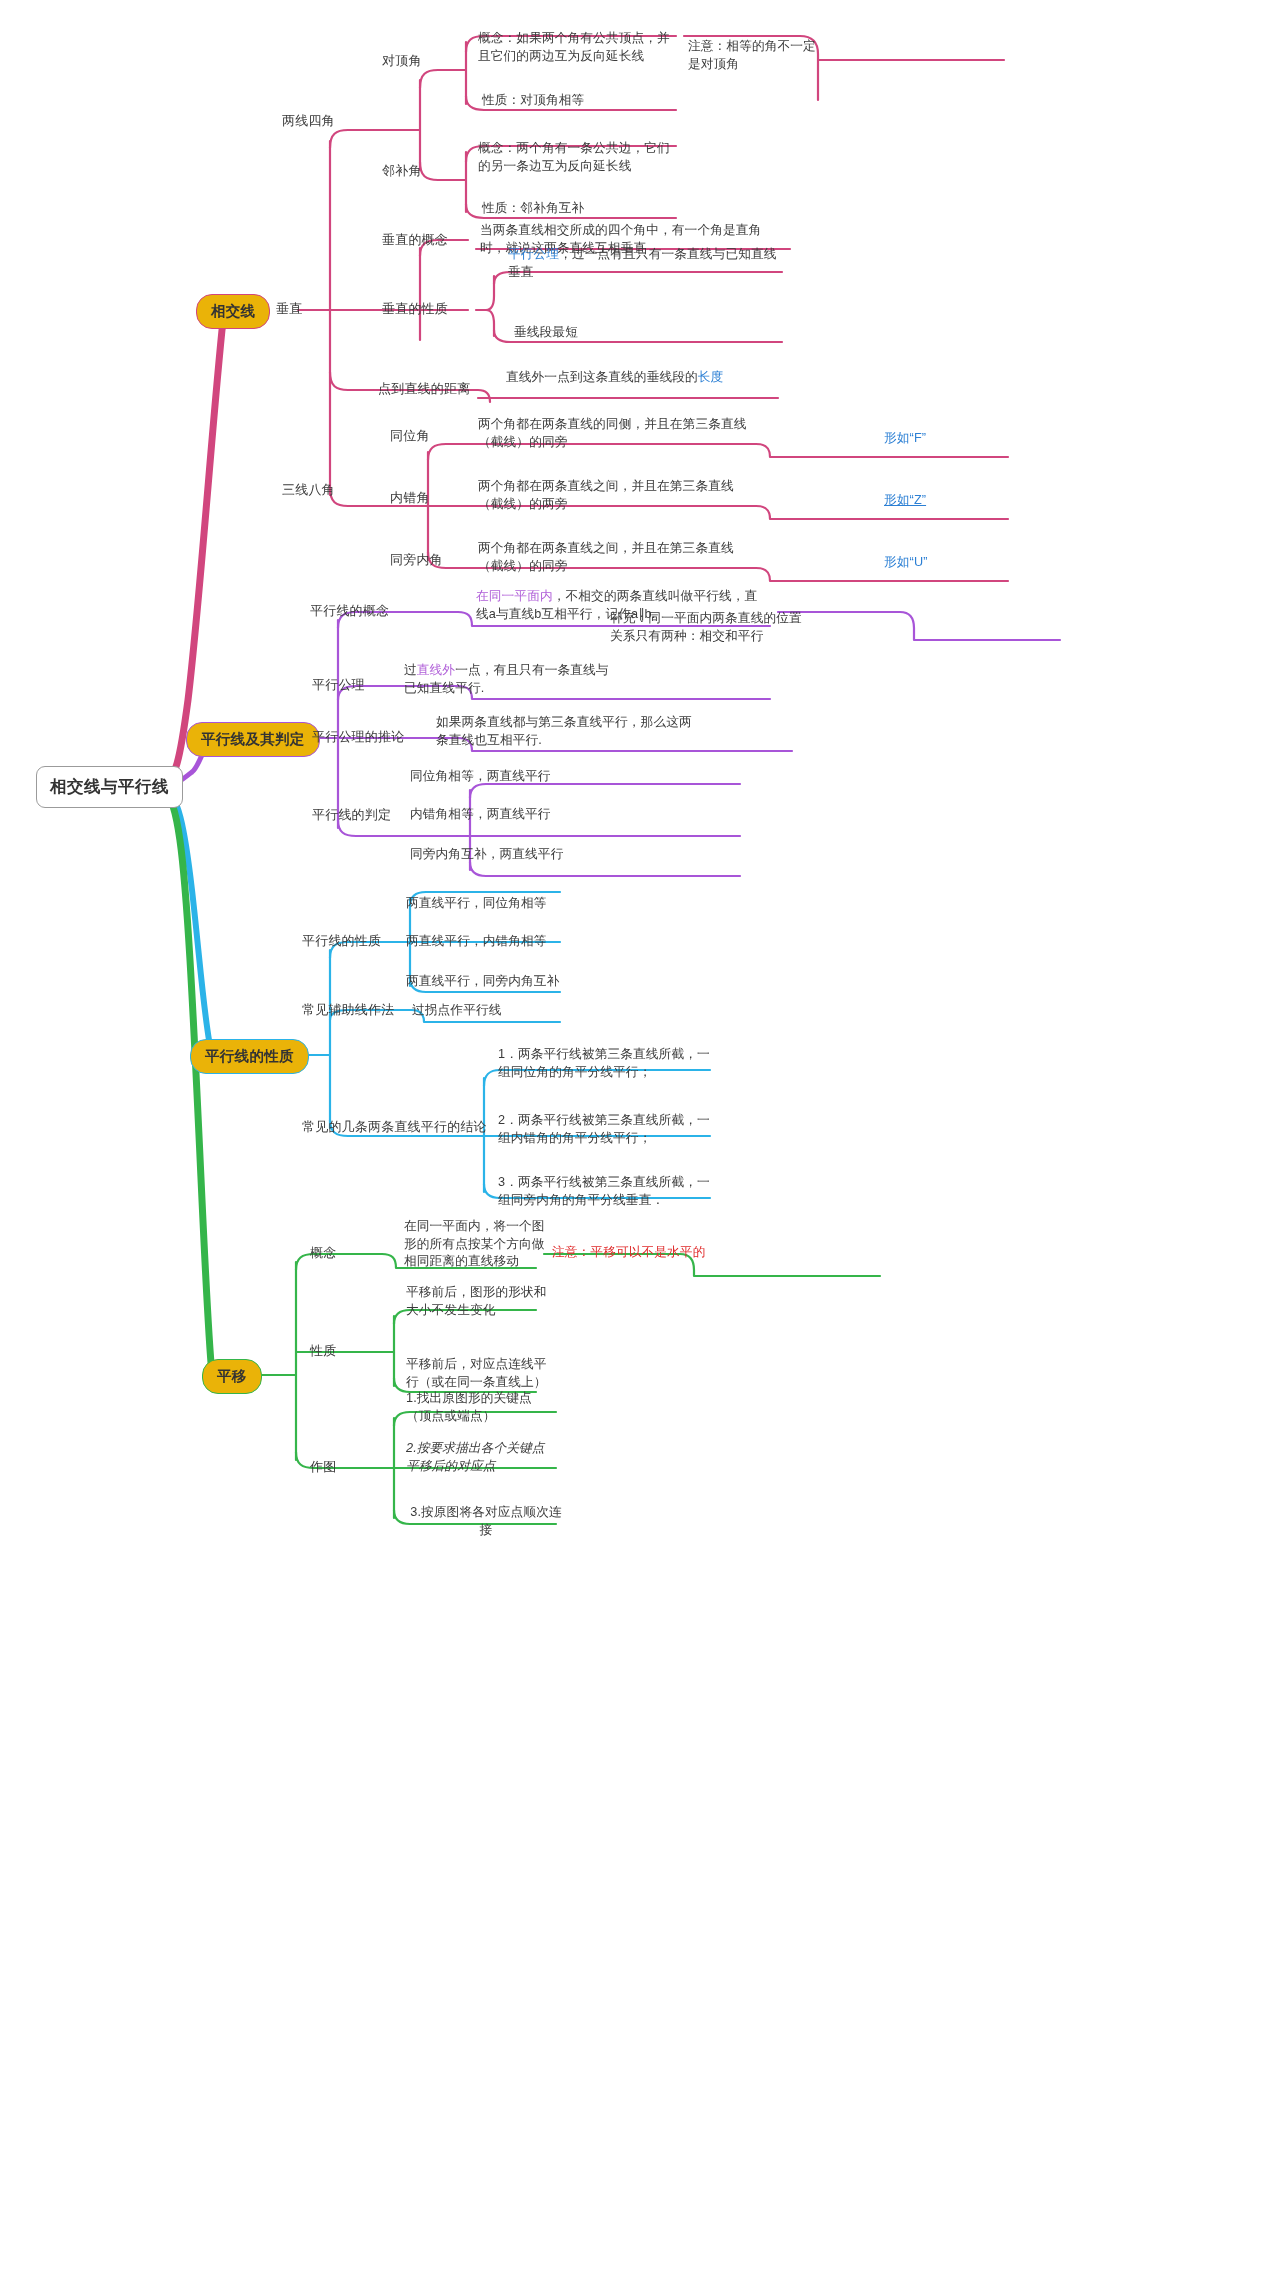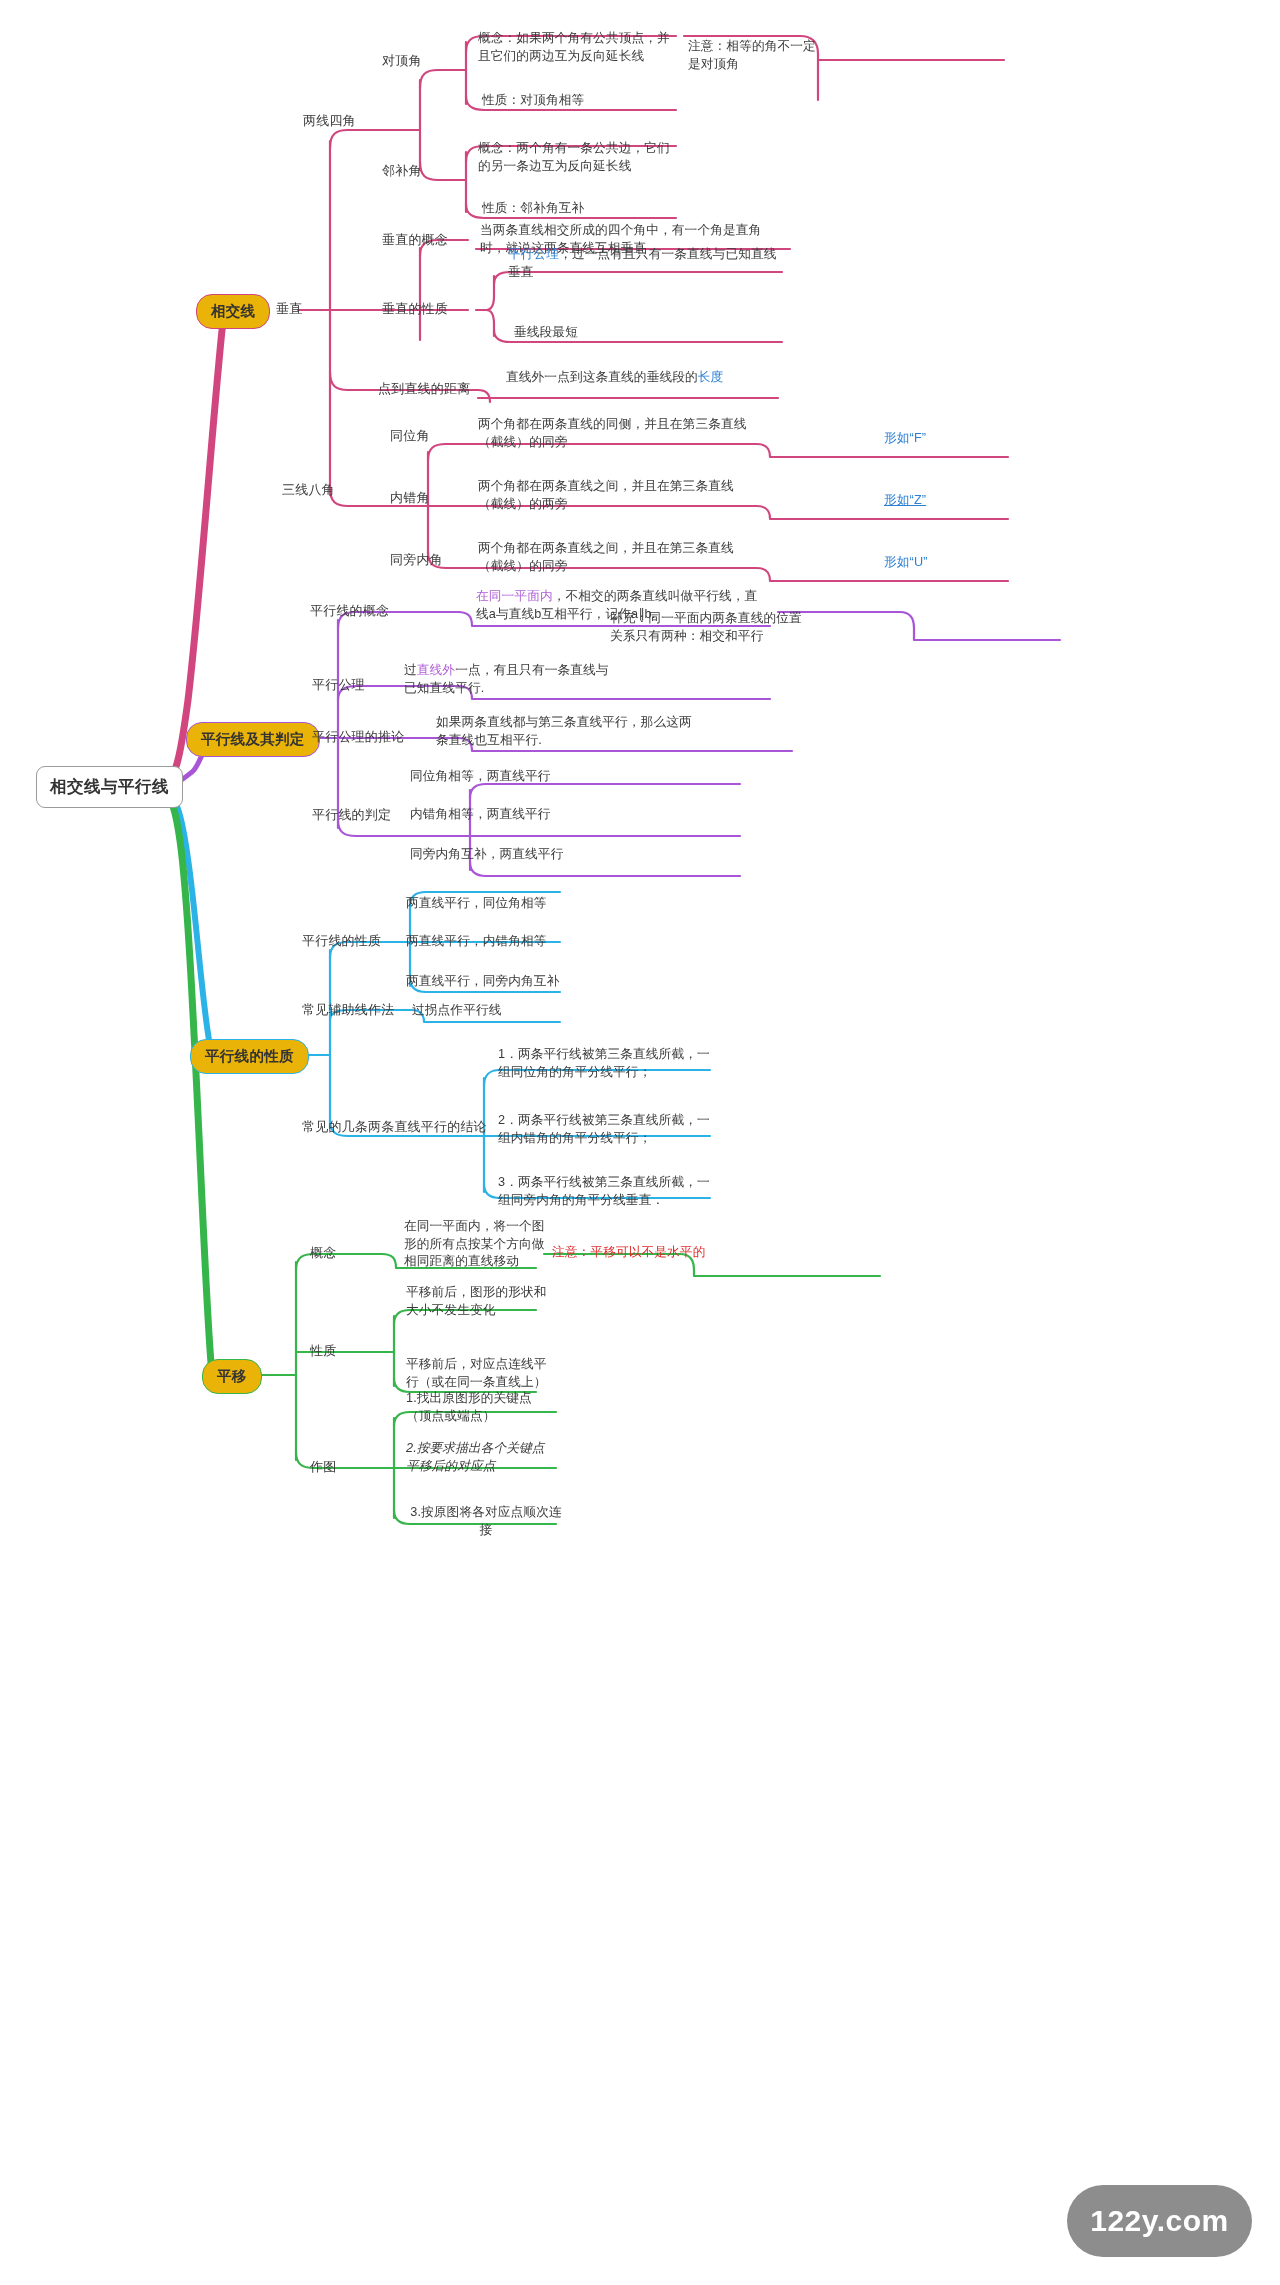--- a/index.html
+++ b/index.html
@@ -181,21 +181,21 @@
   <div class="node root" style="left:36px;top:766px;">相交线与平行线</div>
 
   <div class="node cap pink" style="left:196px;top:294px;">相交线</div>
 
   <div class="node cap purple" style="left:186px;top:722px;">平行线及其判定</div>
 
   <div class="node cap blue" style="left:190px;top:1039px;">平行线的性质</div>
 
   <div class="node cap green" style="left:202px;top:1359px;">平移</div>
 
-  <div class="node lbl" style="left:282px;top:112px;margin-left:21px;">两线四角</div>
+  <div class="node lbl" style="left:282px;top:112px;">两线四角</div>
 
   <div class="node lbl" style="left:382px;top:52px;">对顶角</div>
 
   <div class="node leaf" style="left:478px;top:30px;width:196px;">概念：如果两个角有公共顶点，并且它们的两边互为反向延长线</div>
 
   <div class="node leaf" style="left:688px;top:38px;width:134px;">注意：相等的角不一定是对顶角</div>
 
   <div class="node leaf" style="left:482px;top:92px;width:210px;">性质：对顶角相等</div>
 
   <div class="node lbl" style="left:382px;top:162px;">邻补角</div>
@@ -287,15 +287,14 @@
 
   <div class="node leaf" style="left:406px;top:1284px;width:142px;">平移前后，图形的形状和大小不发生变化</div>
   <div class="node leaf" style="left:406px;top:1356px;width:142px;">平移前后，对应点连线平行（或在同一条直线上）</div>
 
   <div class="node lbl" style="left:310px;top:1458px;">作图</div>
 
   <div class="node leaf" style="left:406px;top:1390px;width:150px;">1.找出原图形的关键点（顶点或端点）</div>
   <div class="node leaf" style="left:406px;top:1440px;width:150px;font-style:italic;">2.按要求描出各个关键点平移后的对应点</div>
   <div class="node leaf" style="left:406px;top:1504px;width:160px;text-align:center;">3.按原图将各对应点顺次连接</div>
 
-  <div class="watermark">122y.com</div>
 
 </div>
 
 </body></html>

